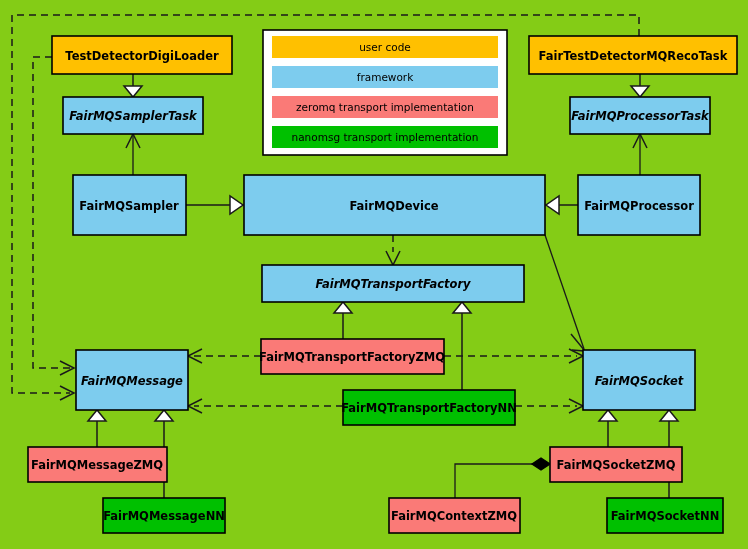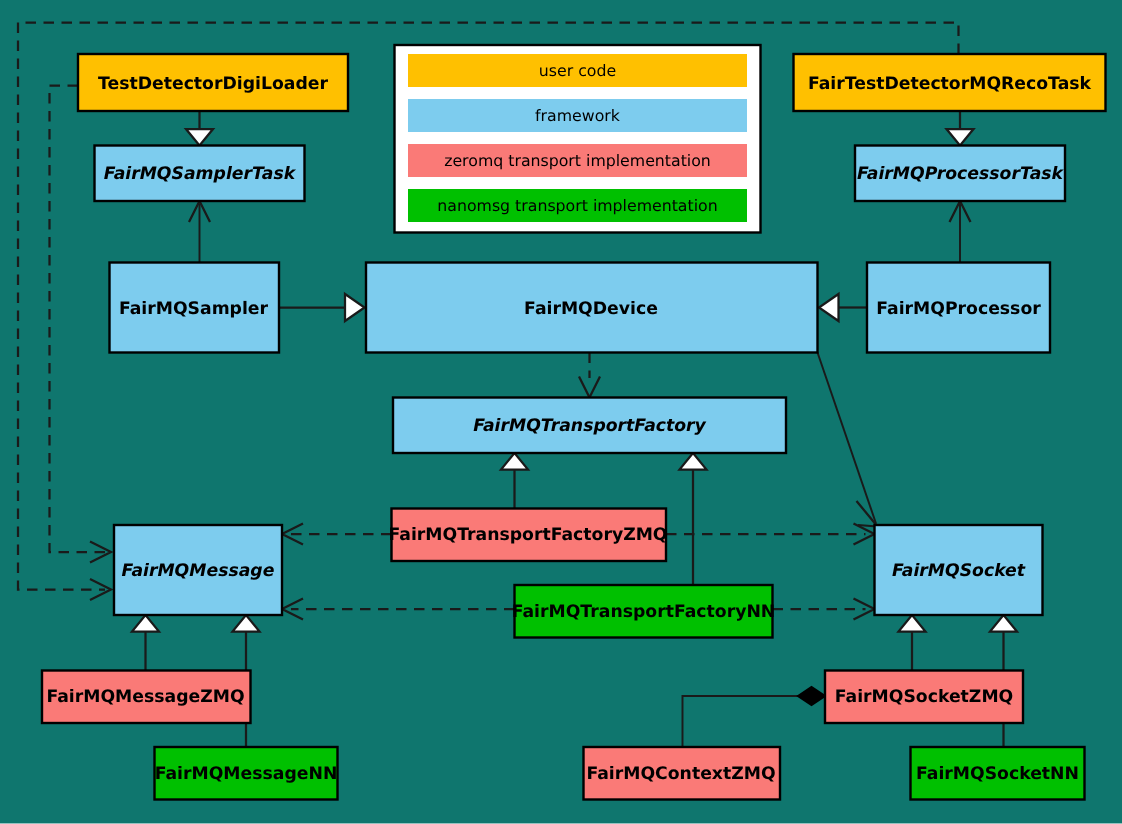--- a/index.html
+++ b/index.html
@@ -4,21 +4,21 @@
 <style>
   html, body {
     margin: 0;
     padding: 0;
     background: #ffffff;
   }
   #diagram-root {
     position: relative;
     width: 748px;
     height: 549px;
-    background: #0f766e;
+    background: #84cc16;
     font-family: "DejaVu Sans", "Liberation Sans", sans-serif;
     overflow: hidden;
   }
   svg.layer {
     position: absolute;
     top: 0;
     left: 0;
     width: 748px;
     height: 549px;
   }

